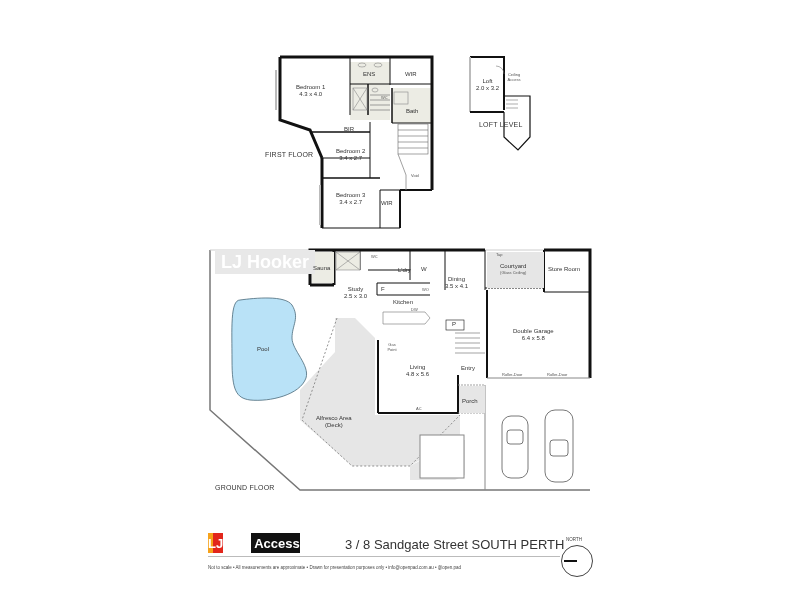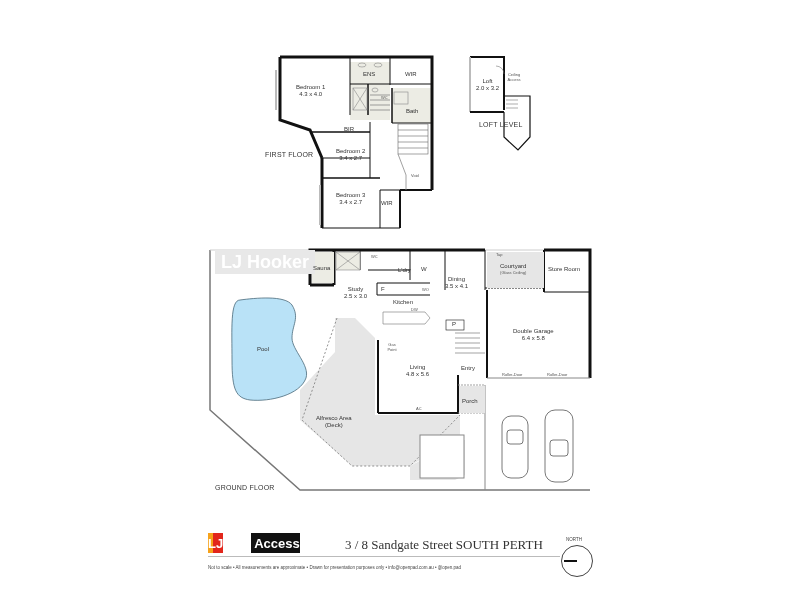--- a/index.html
+++ b/index.html
@@ -2,21 +2,21 @@
 <html><head>
 <meta charset="utf-8">
 <style>
   html,body{margin:0;padding:0;background:#ffffff;}
   body{width:800px;height:600px;position:relative;overflow:hidden;font-family:"Liberation Sans",sans-serif;color:#333;}
   svg{position:absolute;left:0;top:0;}
   .lbl{position:absolute;font-size:6px;color:#333;text-align:center;line-height:7px;white-space:nowrap;}
   .lbl .d{display:block;}
   .tiny{font-size:4px;line-height:5px;color:#555;}
   .level{position:absolute;font-size:7px;color:#333;letter-spacing:0.2px;}
-  .footer-addr{position:absolute;left:345px;top:537px;font-size:13px;color:#333;font-family:Liberation Serif, serif;}
+  .footer-addr{position:absolute;left:345px;top:537px;font-size:13px;color:#333;}
   .footer-rule{position:absolute;left:208px;top:556px;width:352px;height:1px;background:#bbb;}
   .footer-note{position:absolute;left:208px;top:565px;font-size:4.5px;color:#444;white-space:nowrap;}
   .logo{position:absolute;left:208px;top:533px;width:74px;height:20px;display:flex;gap:28px;}
   .logo .lj{background:linear-gradient(90deg,#f6a21b 0%,#f6a21b 35%,#e2261b 35%);width:22px;height:20px;color:#fff;font-weight:bold;font-size:13px;display:flex;align-items:center;justify-content:center;}
   .logo .hk{background:#111;color:#fff;font-weight:bold;font-size:13px;flex:1;display:flex;align-items:center;padding-left:3px;}
   .watermark{position:absolute;left:215px;top:250px;width:100px;height:24px;background:#e8e8e8;color:#fff;font-size:18px;font-weight:bold;display:flex;align-items:center;padding-left:6px;box-sizing:border-box;}
   .north{position:absolute;left:561px;top:545px;width:30px;height:30px;border:1px solid #444;border-radius:50%;}
   .north .needle{position:absolute;left:2px;top:14px;width:13px;height:2px;background:#111;}
   .north-lbl{position:absolute;left:566px;top:537px;font-size:4.5px;color:#444;}
 </style>

